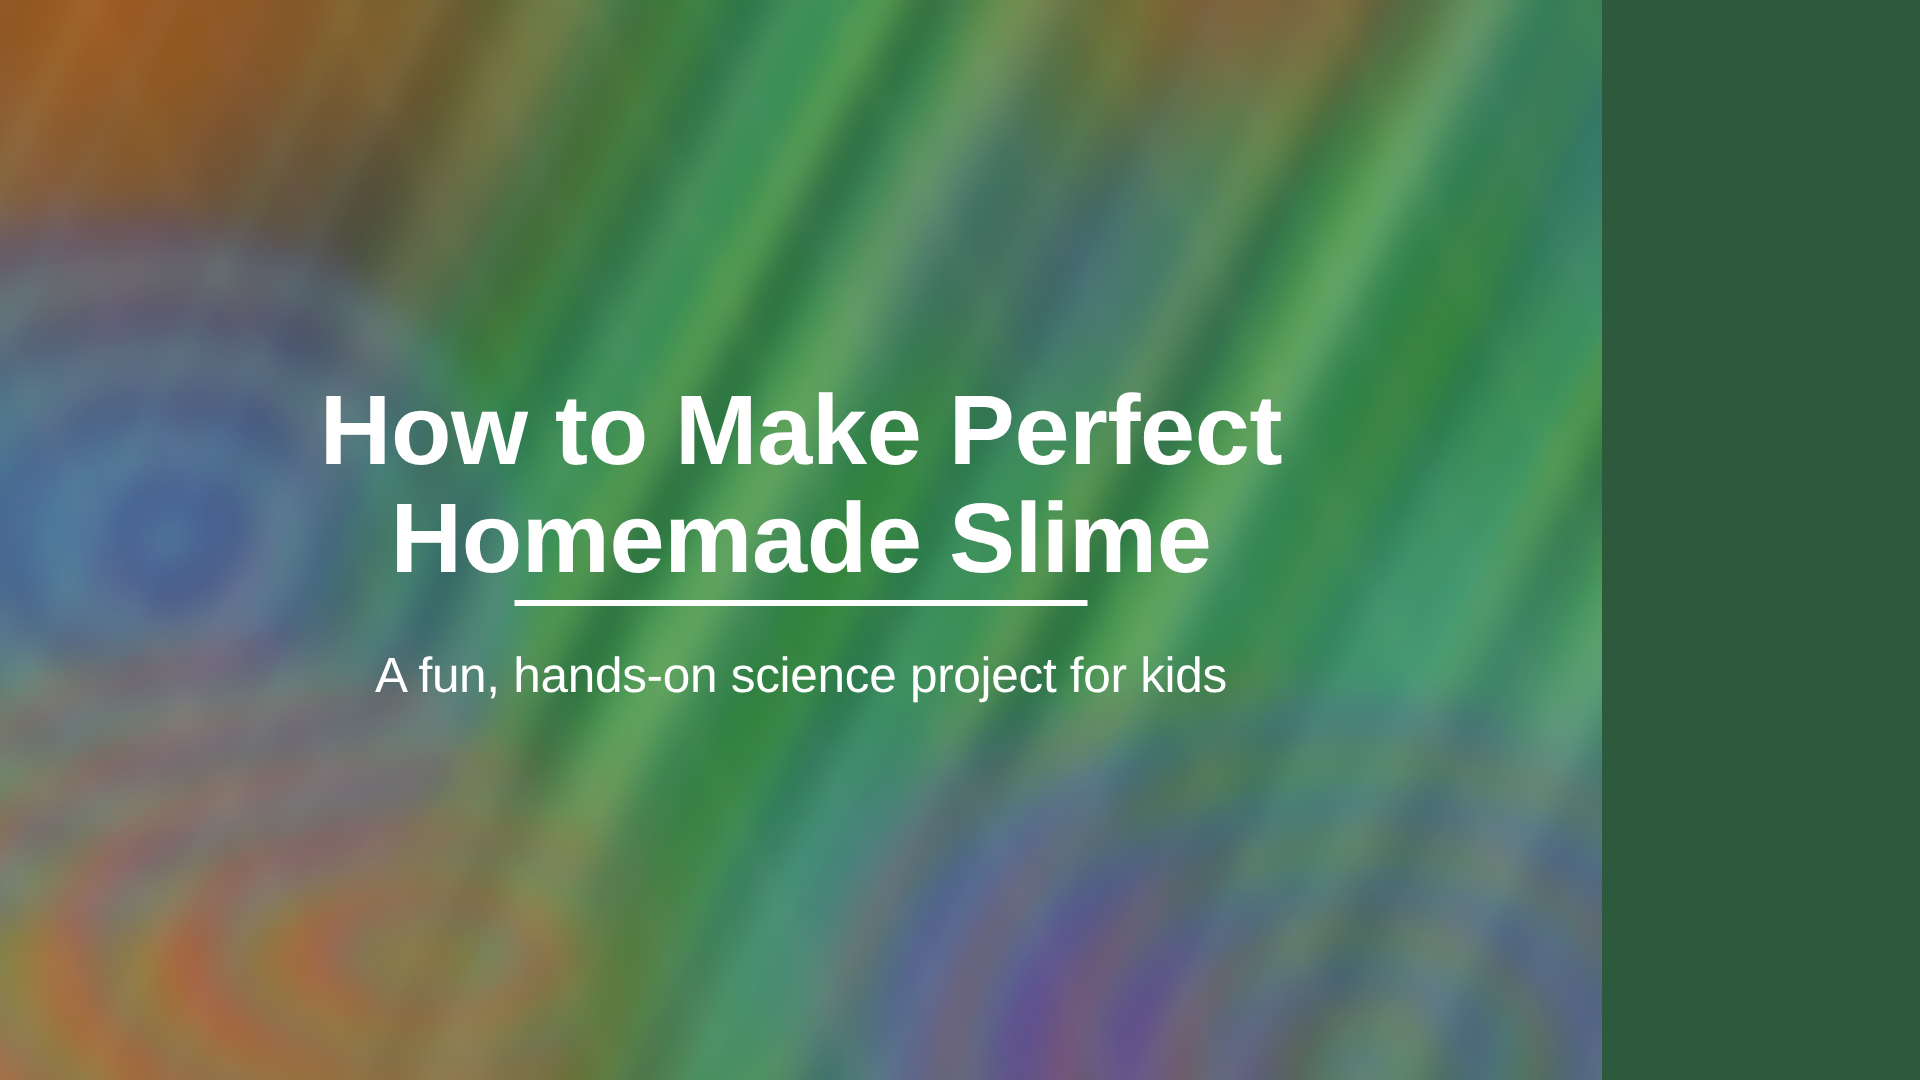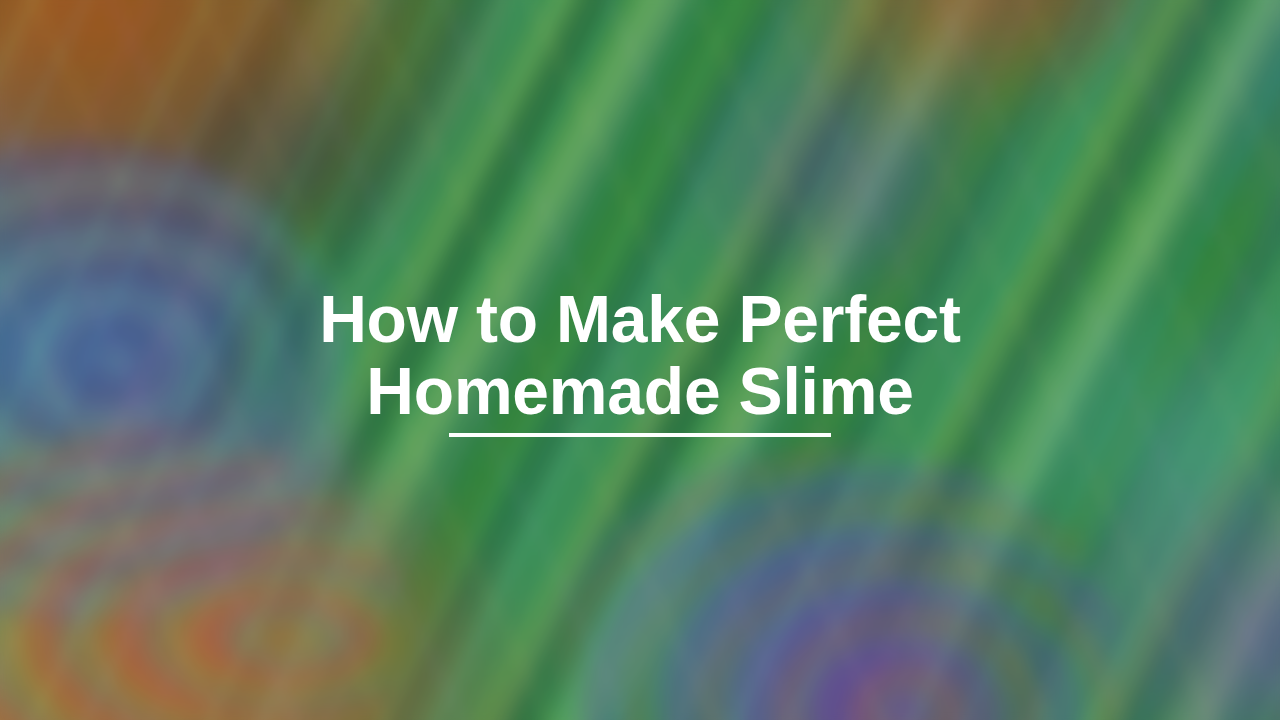--- a/index.html
+++ b/index.html
@@ -7,21 +7,21 @@
     margin: 0;
     padding: 0;
     width: 1280px;
     height: 720px;
     overflow: hidden;
     background: #2d5a3d;
   }
 
   .slide {
     position: relative;
-    width: 1280px;
+    width: 1068px;
     height: 720px;
     overflow: hidden;
     font-family: "Liberation Sans", sans-serif;
     text-decoration: underline;
   }
 
   
   .bg {
     position: absolute;
     inset: 0;
@@ -218,15 +218,16 @@
       <div class="ring-set ring-botleft"></div>
     </div>
     <div class="bg-filaments"></div>
     <div class="bg-soften"></div>
     <div class="bg-scrim"></div>
   </div>
 
   <div class="content">
     <h1 class="title">How to Make Perfect Homemade Slime</h1>
     <div class="divider"></div>
+    <p class="subtitle">A fun, hands-on science project for kids</p>
   </div>
 
 </div>
 
 </body></html>

